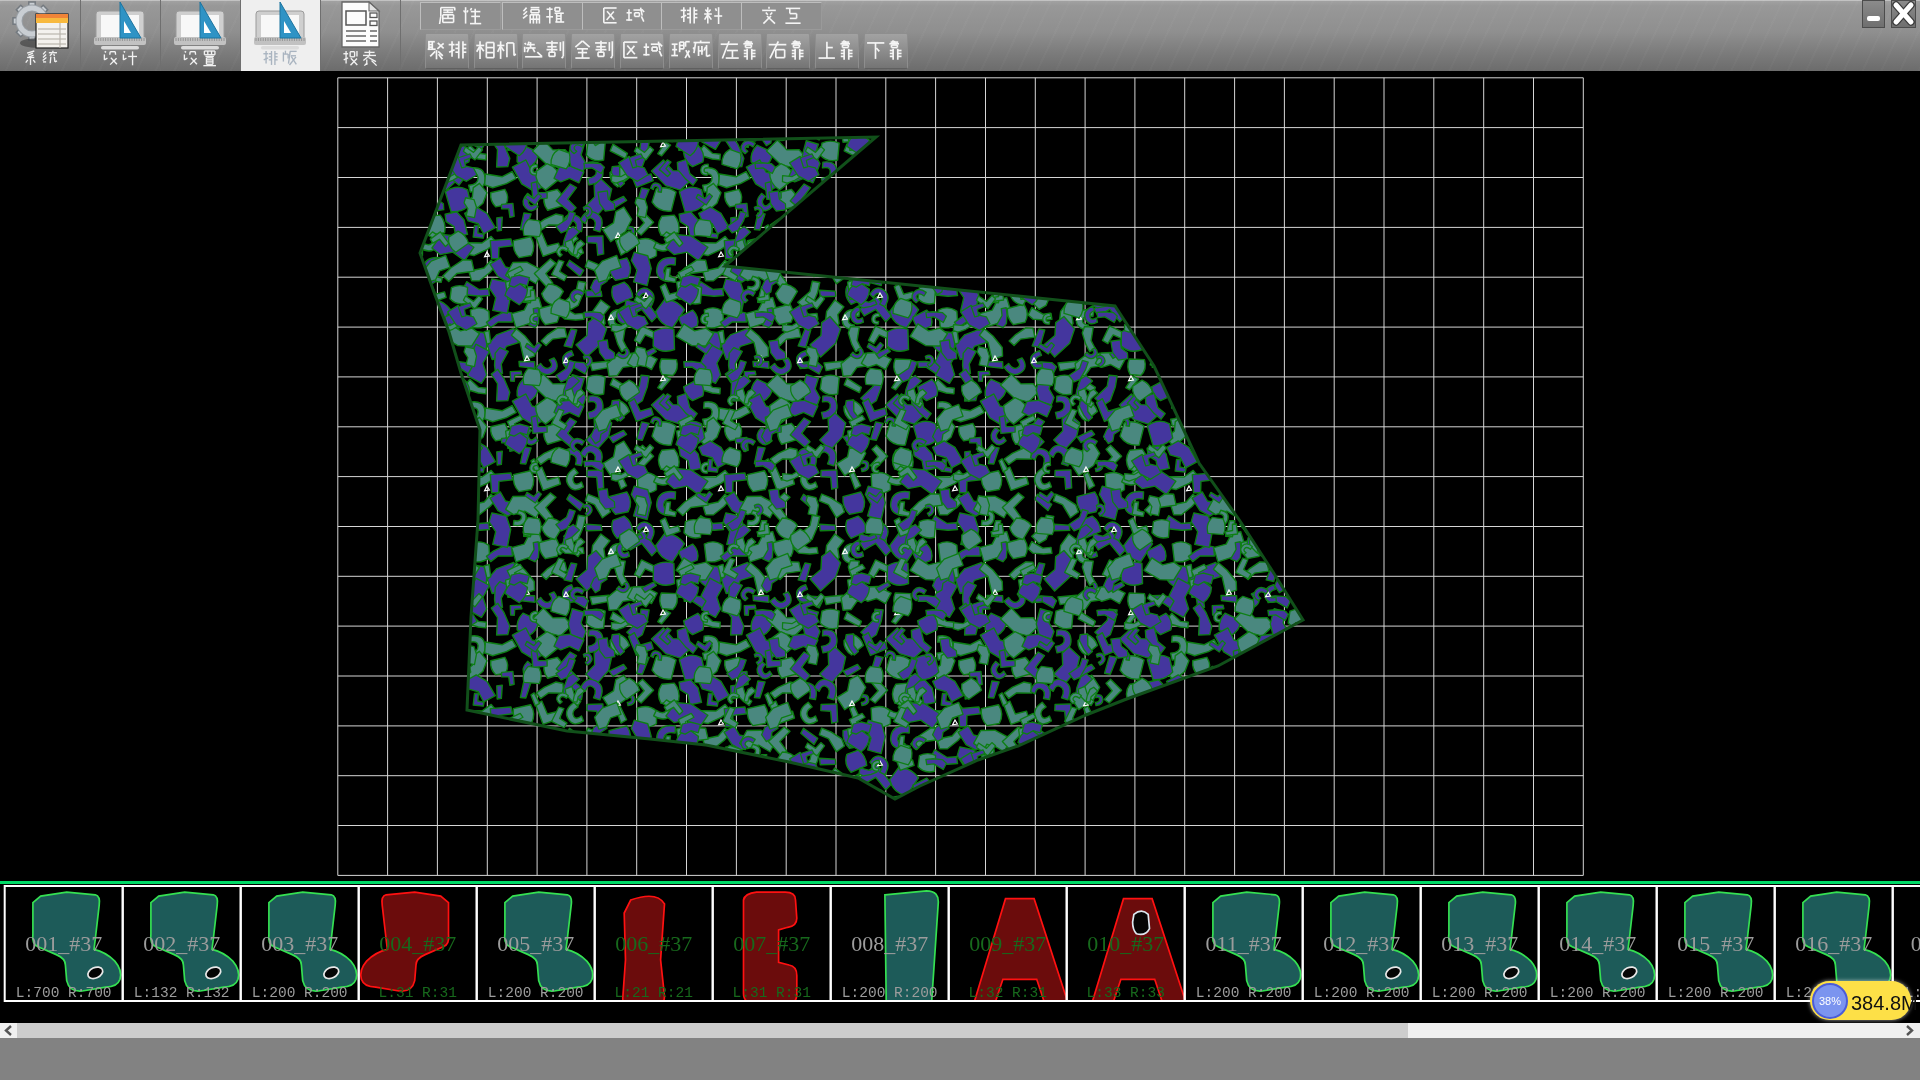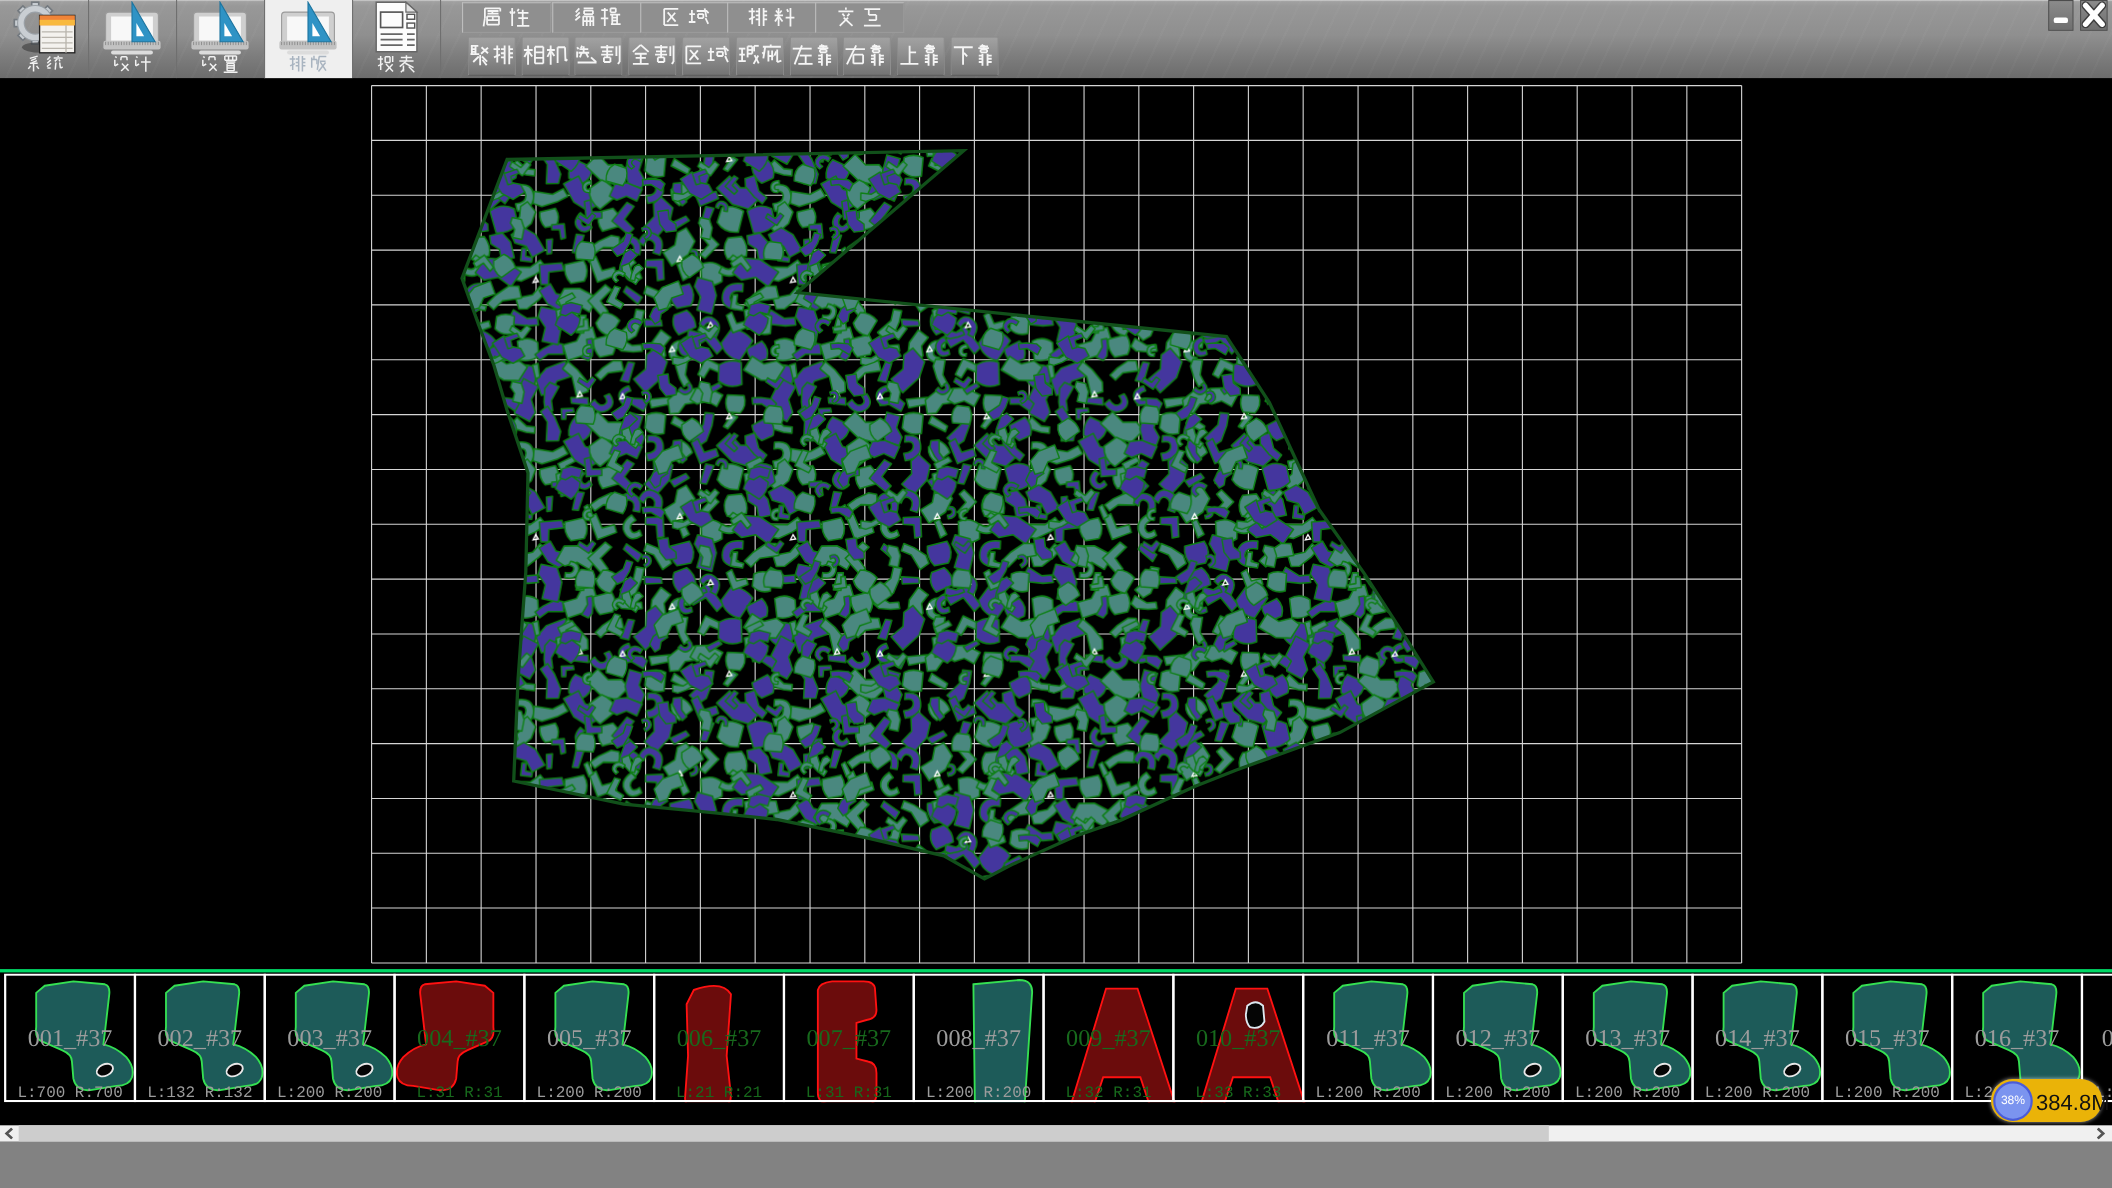--- a/index.html
+++ b/index.html
@@ -1216,16 +1216,16 @@
     <div style="position:absolute;left:0;top:1023px;width:1920px;height:15px;background:#f0f0f0">
       <div style="position:absolute;left:17px;top:0;width:1391px;height:15px;background:#cdcdcd"></div>
       <svg style="position:absolute;left:3px;top:2px" width="12" height="11" viewBox="0 0 12 11">
         <path d="M8,1 L3,5.5 L8,10" fill="none" stroke="#555" stroke-width="2.4"></path>
       </svg>
       <svg style="position:absolute;left:1903px;top:2px" width="12" height="11" viewBox="0 0 12 11">
         <path d="M4,1 L9,5.5 L4,10" fill="none" stroke="#555" stroke-width="2.4"></path>
       </svg>
     </div>
     <div style="position:absolute;left:0;top:1038px;width:1920px;height:42px;background:#828282"></div>
-    <div style="position:absolute;left:1810px;top:981px;width:101px;height:39px;background:#eab308;border-radius:20px;box-shadow:0 0 4px rgba(255,255,255,.65)">
+    <div style="position:absolute;left:1810px;top:981px;width:101px;height:39px;background:#fde047;border-radius:20px;box-shadow:0 0 4px rgba(255,255,255,.65)">
       <div style="position:absolute;left:2px;top:1.5px;width:36px;height:36px;border-radius:50%;background:#7b94ef;border:2px solid #4a5cd8;box-sizing:border-box;display:flex;align-items:center;justify-content:center;color:#fff;font-size:11px">38%</div>
       <div style="position:absolute;left:41px;top:11px;color:#111;font-size:20px">384.8M</div>
     </div>
   </div>
 </body></html>

